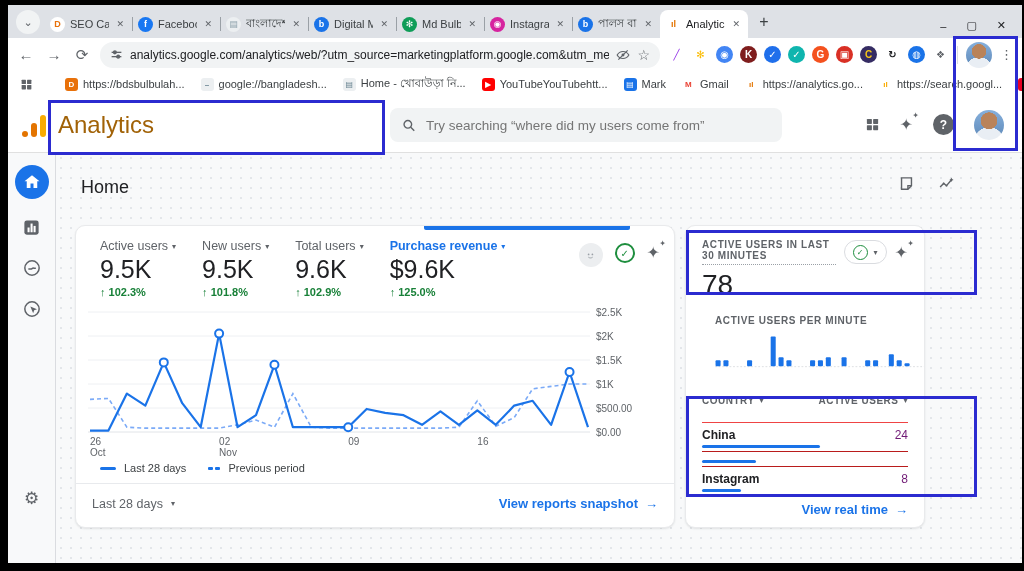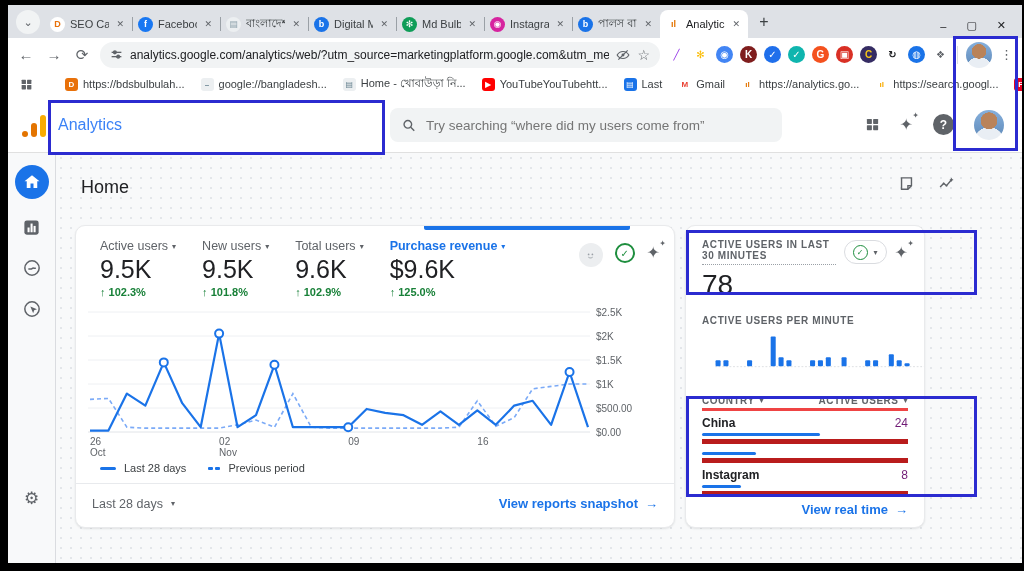--- a/index.html
+++ b/index.html
@@ -45,21 +45,21 @@
   .bm { display:flex; align-items:center; gap:5px; white-space:nowrap; }
   .bfav { width:13px; height:13px; border-radius:3px; font-size:8px; font-weight:bold; display:flex; align-items:center; justify-content:center; }
   .bmdiv { width:1px; height:16px; background:#dadce0; }
 
   
   .gahead { height:56px; background:#fff; border-bottom:1px solid #e0e0e0; display:flex; align-items:center; padding:0 14px; flex:0 0 auto; position:relative; }
   .galogo { display:flex; align-items:flex-end; gap:3px; height:24px; margin-right:12px; }
   .galogo .b1 { width:6px; height:6px; background:#e37400; border-radius:50%; }
   .galogo .b2 { width:6px; height:14px; background:#e37400; border-radius:3px; }
   .galogo .b3 { width:6px; height:22px; background:#f9ab00; border-radius:3px; }
-  .gatitle { font-size:16px; color:#3b82f6; }
+  .gatitle { font-size:24px; color:#a16207; }
   .searchpill { position:absolute; left:382px; top:11px; width:392px; height:34px; background:#f1f3f4; border-radius:8px;
     display:flex; align-items:center; padding:0 12px; gap:10px; }
   .searchpill input { border:none; outline:none; background:transparent; font-size:13.5px; color:#5f6368; width:100%;
     font-family:"Liberation Sans","DejaVu Sans",sans-serif; }
   .gahead-right { margin-left:auto; display:flex; align-items:center; gap:20px; padding-right:4px; }
   .sparkle { color:#5f6368; font-size:16px; position:relative; }
   .sparkle i { position:absolute; font-style:normal; font-size:8px; top:-4px; right:-6px; }
   .helpdot { width:21px; height:21px; border-radius:50%; background:#5f6368; color:#fff; font-size:12px; font-weight:bold;
     display:flex; align-items:center; justify-content:center; }
   .avatar.big { width:30px; height:30px; }
@@ -103,27 +103,27 @@
   .range { font-size:12.5px; color:#5f6368; display:flex; align-items:center; gap:8px; }
   .bluelink { margin-left:auto; font-size:13px; font-weight:bold; color:#1a73e8; display:flex; align-items:center; gap:7px; }
 
   
   .rt-head { display:flex; align-items:center; gap:8px; }
   .rt-title { font-size:10px; font-weight:bold; letter-spacing:.6px; color:#5f6368;
     border-bottom:1px dotted #9aa0a6; padding-bottom:3px; }
   .rt-pill { margin-left:auto; border:1px solid #dadce0; border-radius:13px; height:24px; padding:0 8px; display:flex; align-items:center; gap:6px; color:#5f6368; }
   .gcheck.sm { width:15px; height:15px; border-width:1.5px; font-size:8px; }
   .rt-count { font-size:28px; color:#202124; margin-top:4px; }
-  .rt-sub { font-size:10px; font-weight:bold; letter-spacing:.6px; color:#5f6368; margin-top:14px; }
+  .rt-sub { font-size:10px; font-weight:bold; letter-spacing:.6px; color:#5f6368; margin-top:14px;margin-left:13px; }
   #minbars { display:block; margin-top:6px; }
-  .rt-cols { display:flex; font-size:10px; font-weight:bold; letter-spacing:.5px; color:#5f6368; margin-top:27px; padding-bottom:2px; border-bottom:3px solid #ef4444; }
+  .rt-cols { display:flex; font-size:10px; font-weight:bold; letter-spacing:.5px; color:#5f6368; margin-top:27px; padding-bottom:16px; border-bottom:1px solid #ef4444; }
   .rt-cols span { display:flex; align-items:center; gap:5px; }
   .rt-cols span:last-child { margin-left:auto; }
   #countries { }
-  .crow { border-bottom:5px solid #b91c1c; padding:5px 0 3px 0; }
+  .crow { border-bottom:1px solid #b91c1c; padding:5px 0 3px 0; }
   .crow-top { display:flex; font-size:12px; }
   .cname { color:#202124; font-weight:bold; }
   .cval { margin-left:auto; color:#701a75; }
   .cbar { height:3px; background:#1a73e8; border-radius:2px; margin-top:3px; }
   .rt-link-row { margin-top:auto; display:flex; justify-content:center; padding-top:6px; }
 
   
   .ann { position:absolute; border:3px solid #2b2bd0; pointer-events:none; }
   .ann1 { left:953px; top:36px; width:65px; height:115px; }
   .ann2 { left:48px; top:100px; width:337px; height:55px; }
@@ -254,21 +254,21 @@
           <span class="bm">
             <span class="bfav" style="background: rgb(236, 239, 241); color: rgb(96, 125, 139);">▤</span>
             <span>Home - খোবাউড়া নি...</span>
           </span>
           <span class="bm">
             <span class="bfav" style="background: rgb(255, 0, 0); color: rgb(255, 255, 255);">▶</span>
             <span>YouTubeYouTubehtt...</span>
           </span>
           <span class="bm">
             <span class="bfav" style="background: rgb(26, 115, 232); color: rgb(255, 255, 255);">▤</span>
-            <span>Last</span>
+            <span>Mark</span>
           </span>
           <span class="bm">
             <span class="bfav" style="background: transparent; color: rgb(234, 67, 53);">M</span>
             <span>Gmail</span>
           </span>
           <span class="bm">
             <span class="bfav" style="background: transparent; color: rgb(227, 116, 0);">ıl</span>
             <span>https://analytics.go...</span>
           </span>
           <span class="bm">

